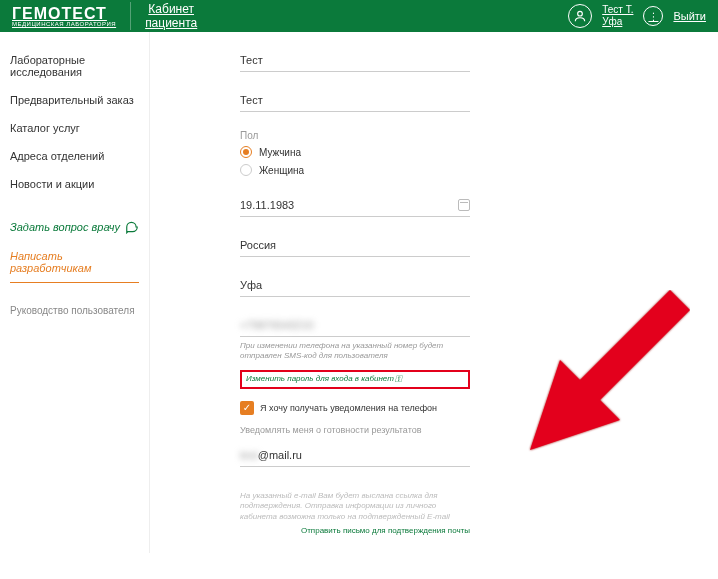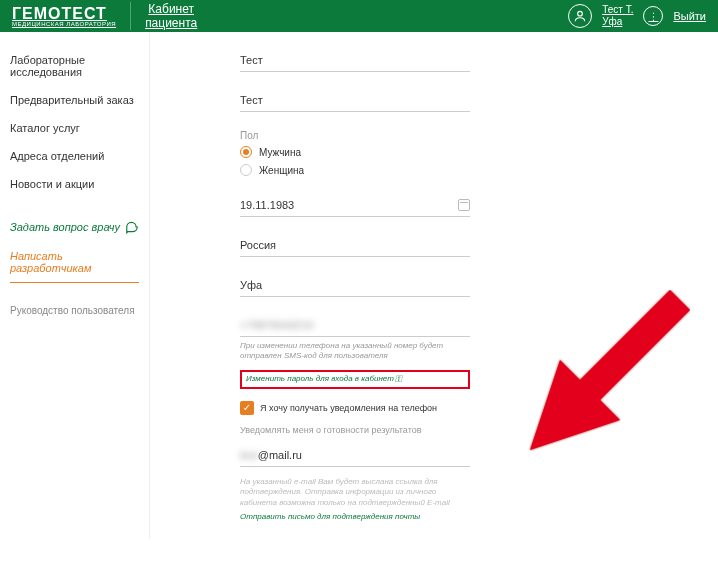--- a/index.html
+++ b/index.html
@@ -34,23 +34,23 @@
 .radio { width: 12px; height: 12px; border-radius: 50%; border: 1px solid #ccc; position: relative; }
 .radio.checked { border-color: #e67e22; }
 .radio.checked::after { content: ''; position: absolute; top: 2px; left: 2px; width: 6px; height: 6px; border-radius: 50%; background: #e67e22; }
 .blur { filter: blur(3px); color: #999; }
 .hint { font-size: 8px; color: #999; font-style: italic; line-height: 1.3; margin-top: -14px; margin-bottom: 8px; }
 .change-pwd-wrap { border: 2px solid #e3001b; padding: 2px 4px; margin-bottom: 12px; }
 .change-pwd { font-size: 8px; color: #0b7a3b; font-style: italic; display: flex; gap: 1px; cursor: pointer; }
 .checkbox-row { display: flex; align-items: center; gap: 6px; font-size: 9px; margin-bottom: 10px; }
 .checkbox { width: 14px; height: 14px; background: #e67e22; border-radius: 2px; display: flex; align-items: center; justify-content: center; color: #fff; font-size: 10px; }
 .notify-label { font-size: 9px; color: #999; margin-bottom: 10px; }
-.email-row { border-bottom: 1px solid #ccc; padding: 4px 0 5px; margin-bottom: 10px; display: flex; align-items: center; font-size: 11px; }
+.email-row { border-bottom: 1px solid #ccc; padding: 4px 0 5px; margin-bottom: 24px; display: flex; align-items: center; font-size: 11px; }
 .email-hint { font-size: 8px; color: #bbb; font-style: italic; line-height: 1.3; margin-bottom: 4px; }
-.resend-link { font-size: 8px; color: #0b7a3b; font-style: italic; cursor: pointer; }
+.resend-link { font-size: 8px; color: #0b7a3b; cursor: pointer; text-align: right; }
 .arrow { position: absolute; left: 280px; top: 240px; pointer-events: none; }
 .cal-icon { width: 12px; height: 12px; border: 1px solid #bbb; border-radius: 2px; position: relative; }
 .cal-icon::before { content: ''; position: absolute; top: 2px; left: 1px; right: 1px; height: 1px; background: #bbb; }
 .key-icon { font-size: 9px; }
 </style>
 </head>
 <body>
 
 <div class="header">
   <div>

